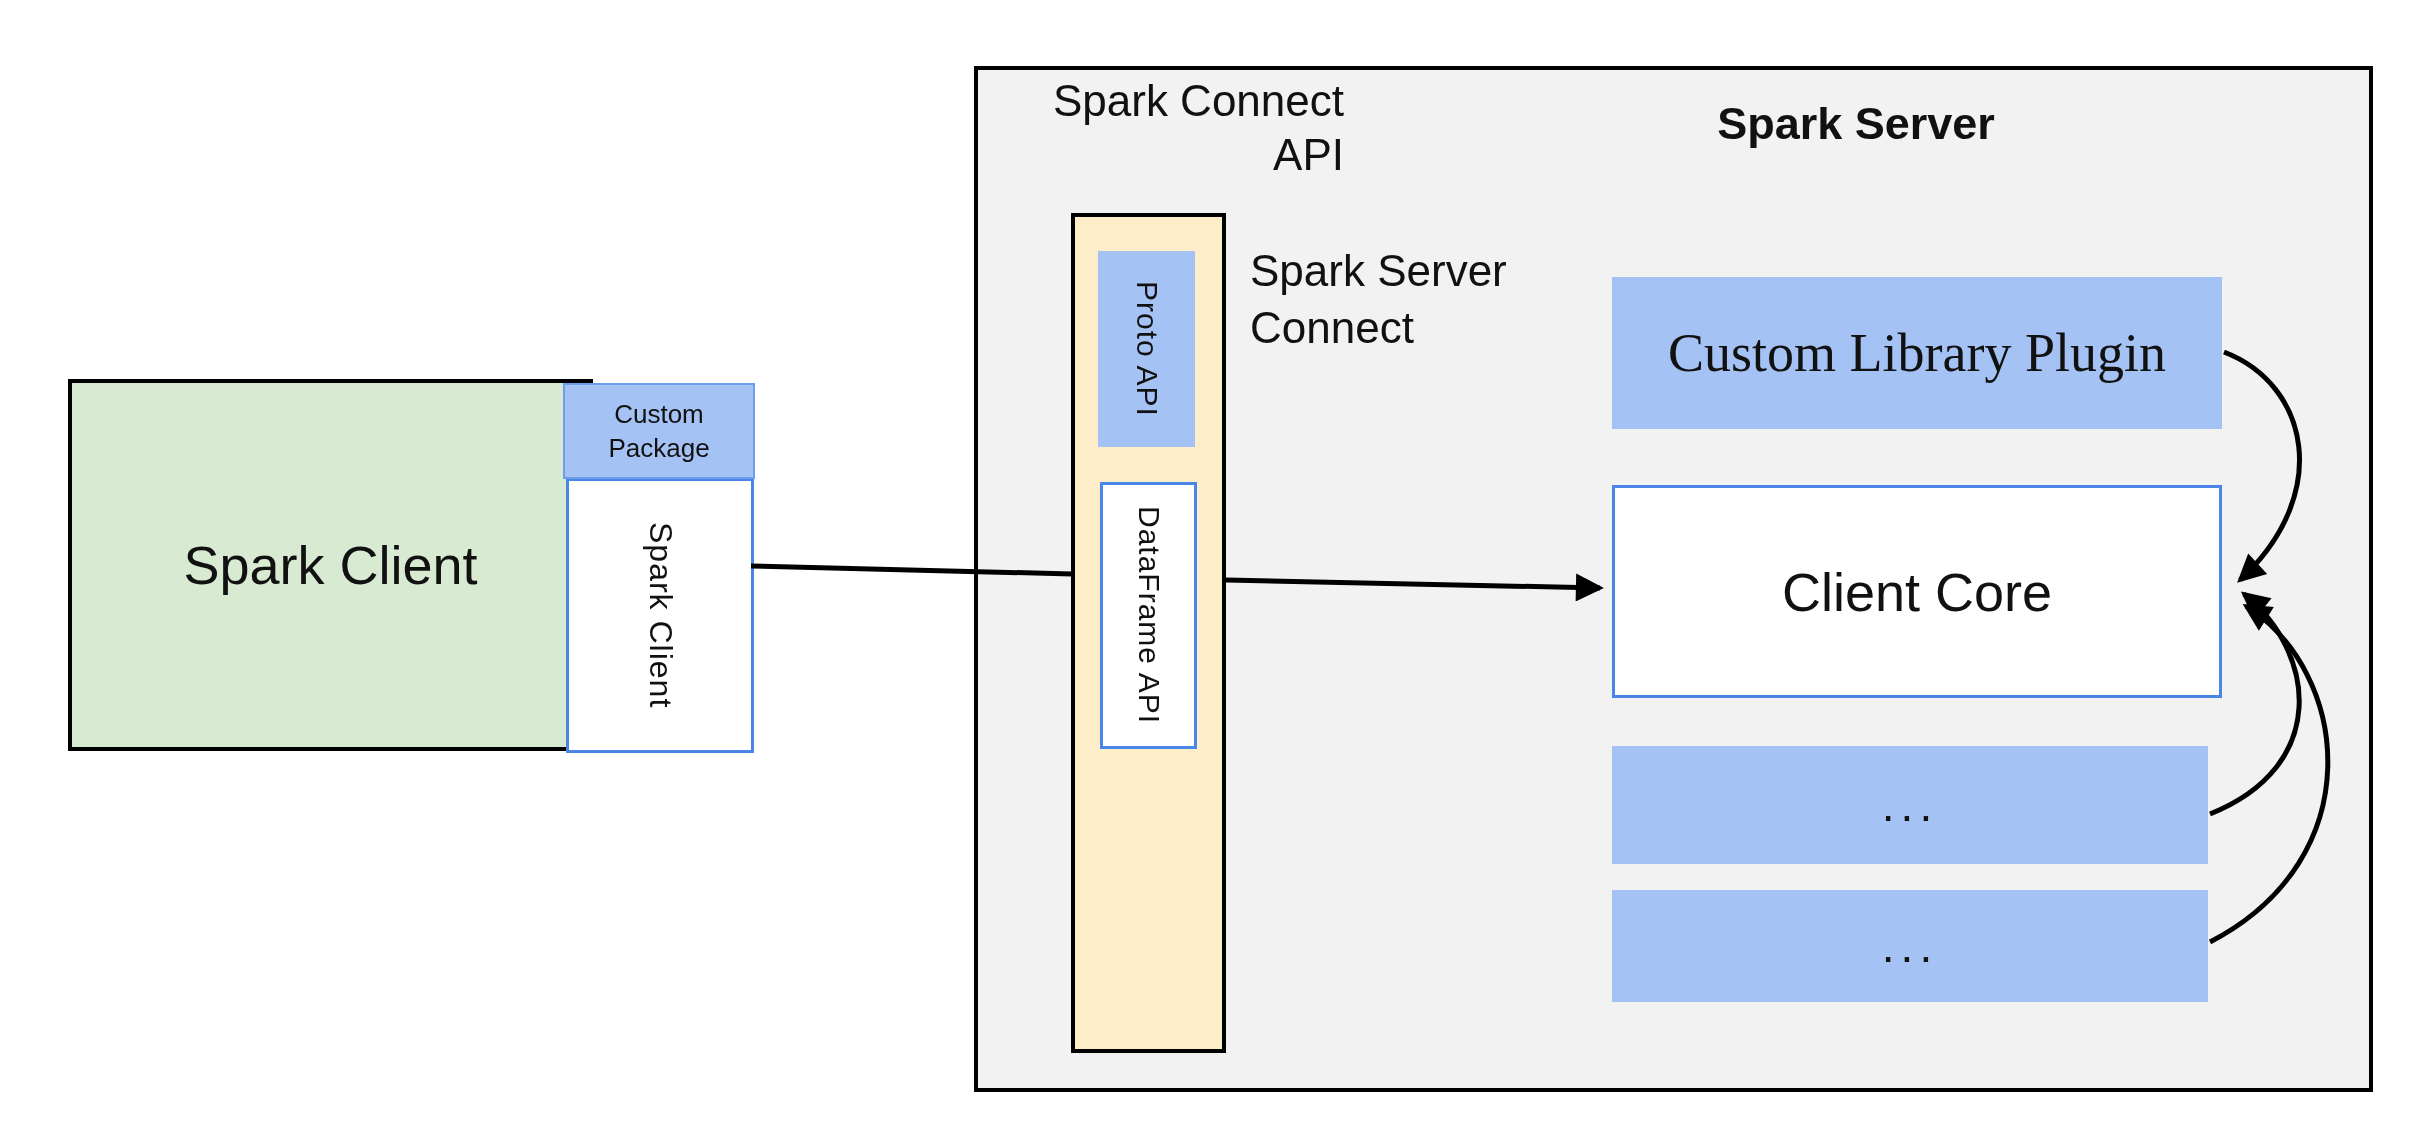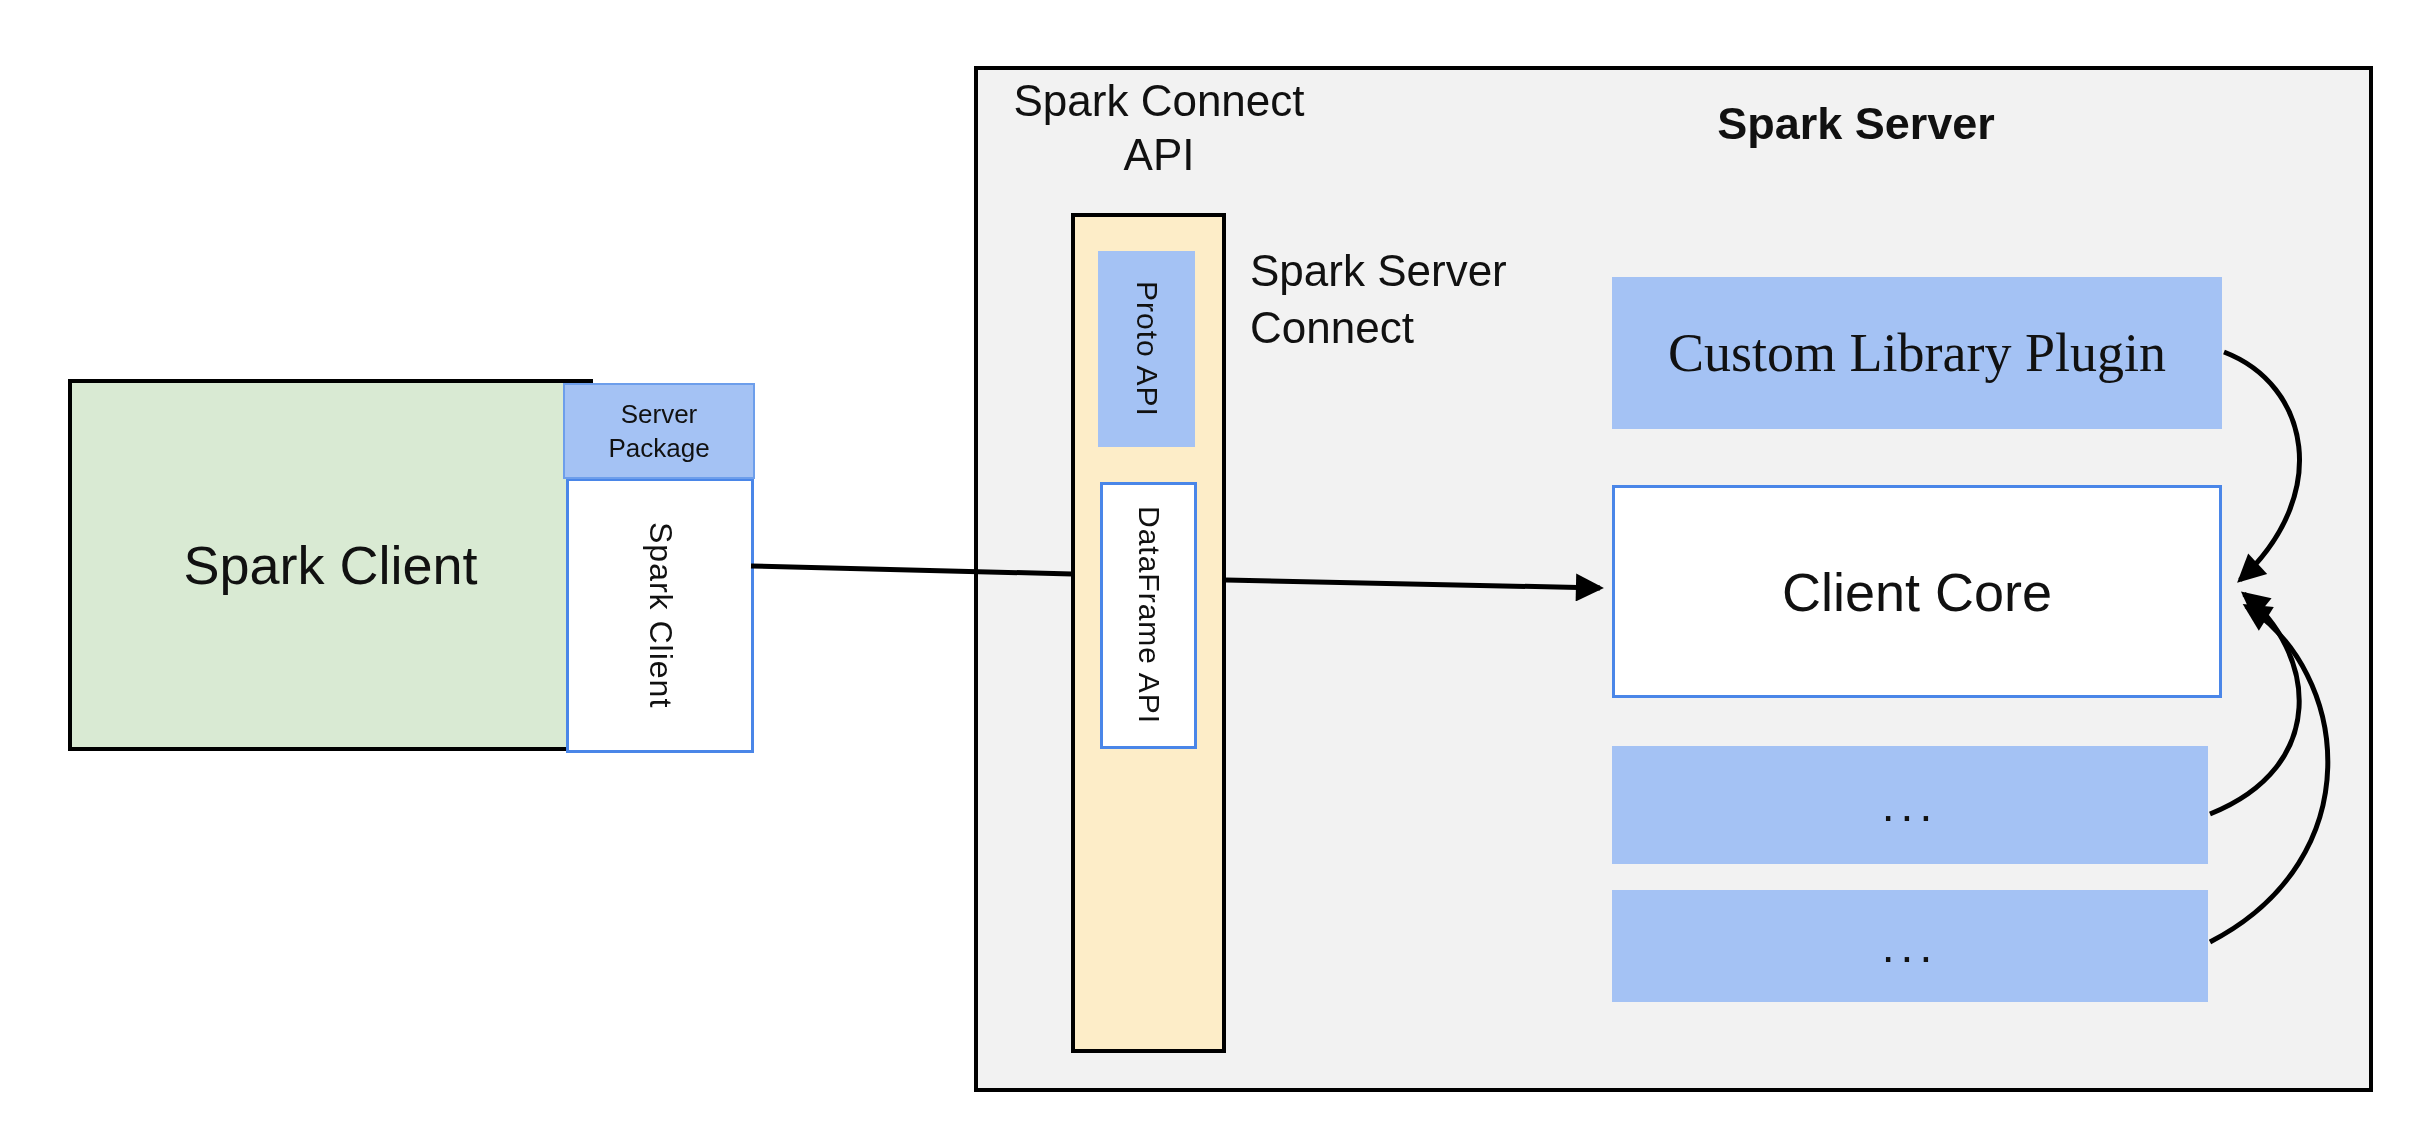--- a/index.html
+++ b/index.html
@@ -38,21 +38,21 @@
   .vtext{writing-mode:vertical-rl;text-orientation:mixed;letter-spacing:1px;}
 
   
   .gray-box{
     left:974px;top:66px;width:1399px;height:1026px;
     background:var(--gray-fill);
     border:4px solid #000;
   }
   .connect-title{
     left:974px;top:74px;width:370px;
-    font-size:44px;line-height:54px;text-align:center;
+    font-size:44px;line-height:54px;text-align:right;
   }
   .server-title{
     left:1606px;top:100px;width:500px;
     font-size:45px;line-height:48px;font-weight:700;text-align:center;
   }
   
   .cream-box{
     left:1071px;top:213px;width:155px;height:840px;
     background:var(--cream-fill);
     border:4px solid #000;
@@ -115,21 +115,21 @@
 
   <div class="abs green-box center-flex">
     <div>Spark Client</div>
   </div>
 
   <div class="abs spark-client center-flex">
     <span class="vtext">Spark Client</span>
   </div>
 
   <div class="abs client-package center-flex">
-    <div>Server</div>
+    <div>Custom</div>
     <div>Package</div>
   </div>
 
   <div class="abs cream-box"></div>
 
   <div class="abs proto-box center-flex">
     <span class="vtext">Proto API</span>
   </div>
 
   <div class="abs dataframe-box center-flex">

